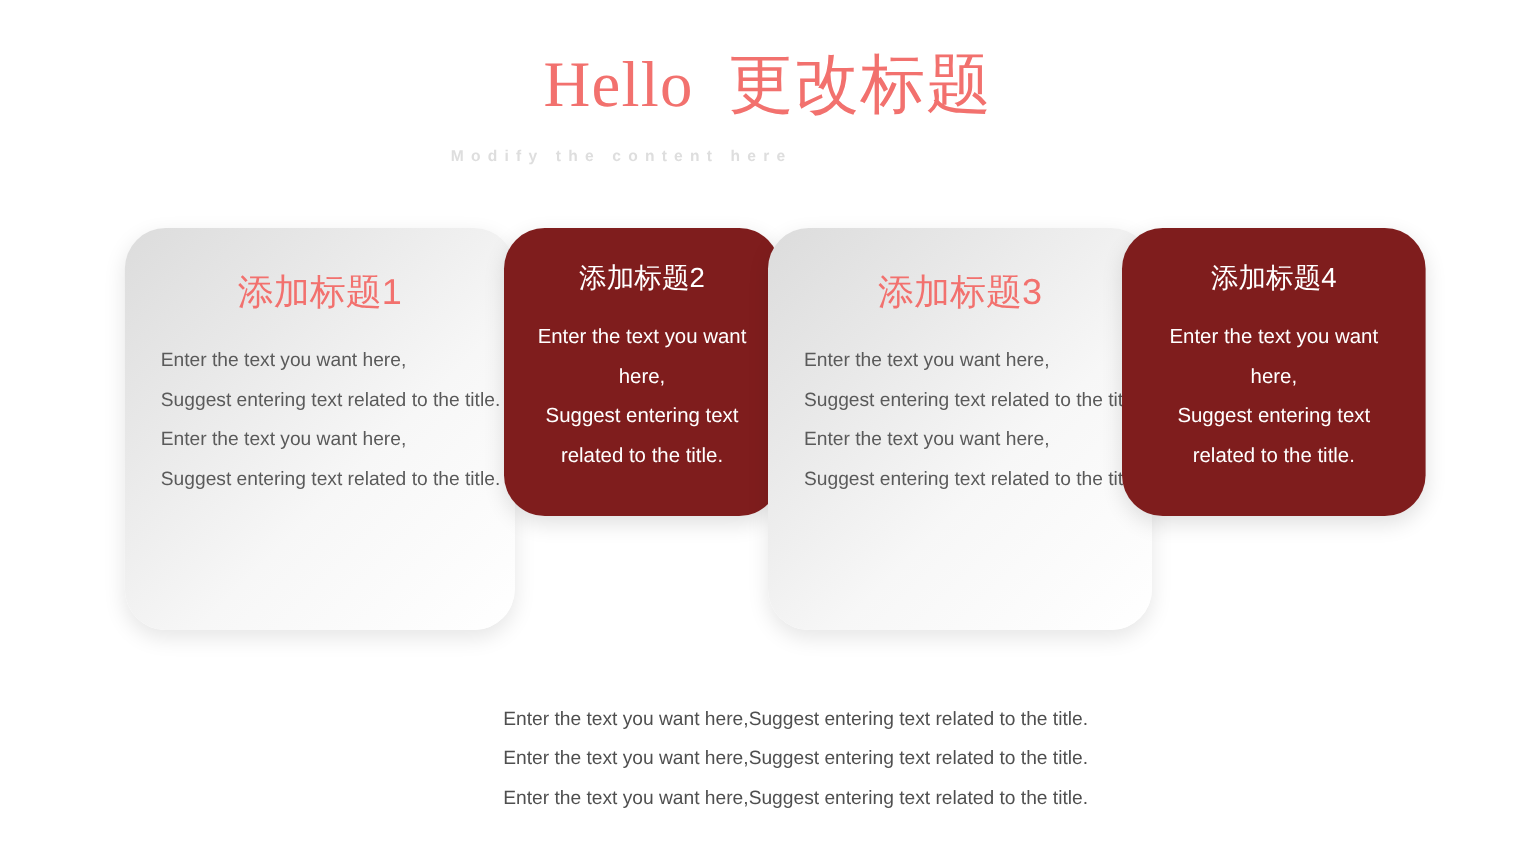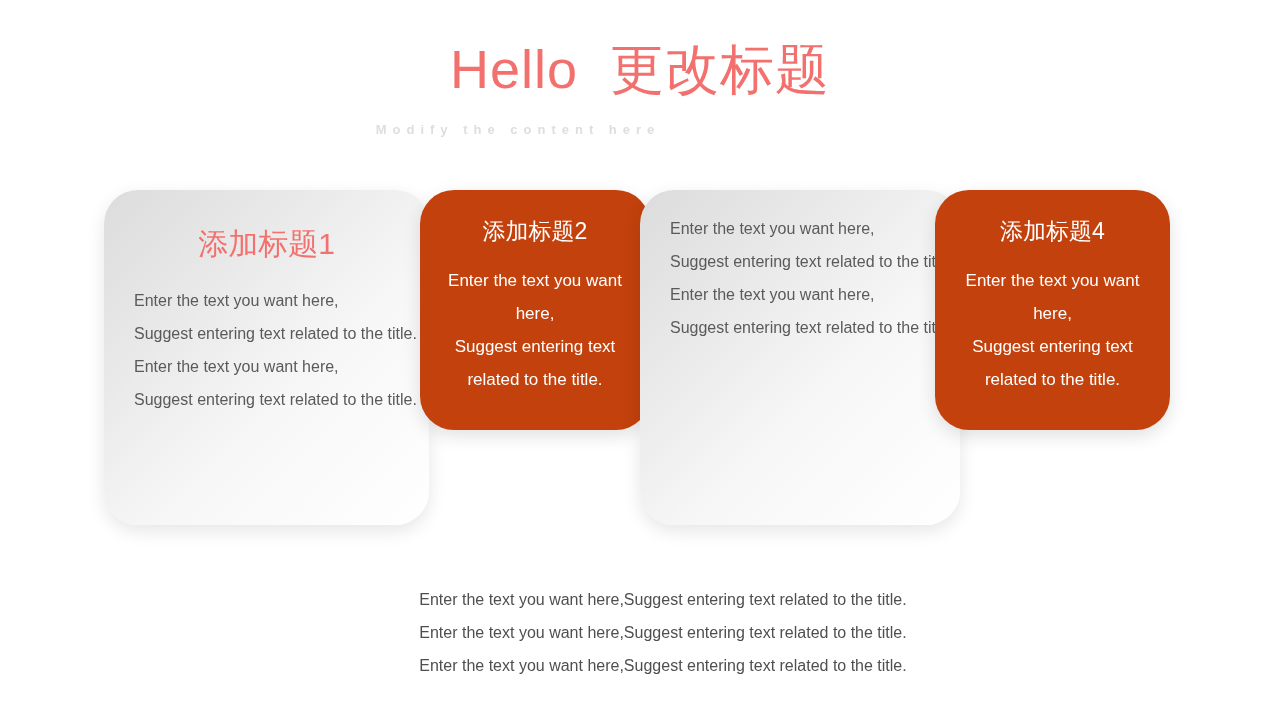--- a/index.html
+++ b/index.html
@@ -24,21 +24,21 @@
 
   
   .title {
     position: absolute;
     left: 0;
     top: 34px;
     width: 1280px;
     text-align: center;
     color: #f2716e;
     font-size: 54px;
-    font-family: Liberation Sans, sans-serif;
+    font-family: Liberation Serif, serif;
     letter-spacing: 1px;
     white-space: pre;
   }
   .subtitle {
     position: absolute;
     left: 0;
     top: 122px;
     width: 1036px;
     text-align: center;
     color: #dedede;
@@ -53,21 +53,21 @@
     position: absolute;
     box-sizing: border-box;
     border-radius: 34px;
   }
 
   .card-gray {
     background: linear-gradient(135deg, #dcdcdc 0%, #e9e9e9 30%, #f7f7f7 60%, #ffffff 100%);
     box-shadow: 0 6px 18px rgba(0,0,0,0.10);
   }
   .card-red {
-    background: #c2410c;
+    background: #7f1d1d;
     box-shadow: 0 6px 18px rgba(0,0,0,0.12);
   }
 
   .card-gray .card-title {
     color: #f2716e;
     font-size: 30px;
     text-align: center;
     margin-top: 36px;
     line-height: 1.2;
   }
@@ -95,21 +95,21 @@
     padding: 0 22px;
     text-align: center;
     white-space: pre-line;
     overflow: hidden;
   }
 
   
   #card1 { left: 104px;  top: 190px; width: 325px; height: 335px; }
   #card2 { left: 420px;  top: 190px; width: 230px; height: 240px; }
   #card3 { left: 640px;  top: 190px; width: 320px; height: 335px; }
-  #card4 { left: 935px;  top: 190px; width: 235px; height: 240px; }
+  #card4 { left: 935px;  top: 190px; width: 253px; height: 240px; }
 
   #card2 .card-body, #card4 .card-body { height: 150px; }
 
   
   .footer {
     position: absolute;
     left: 0;
     top: 583px;
     width: 1280px;
     text-align: center;
@@ -136,20 +136,21 @@
 Suggest entering text related to the title.</div>
   </div>
 
   <div class="card card-red" id="card2">
     <div class="card-title">添加标题2</div>
     <div class="card-body">Enter the text you want here,
 Suggest entering text related to the title.</div>
   </div>
 
   <div class="card card-gray" id="card3">
+    <div class="card-title">添加标题3</div>
     <div class="card-body">Enter the text you want here,
 Suggest entering text related to the title.
 Enter the text you want here,
 Suggest entering text related to the title.</div>
   </div>
 
   <div class="card card-red" id="card4">
     <div class="card-title">添加标题4</div>
     <div class="card-body">Enter the text you want here,
 Suggest entering text related to the title.</div>

